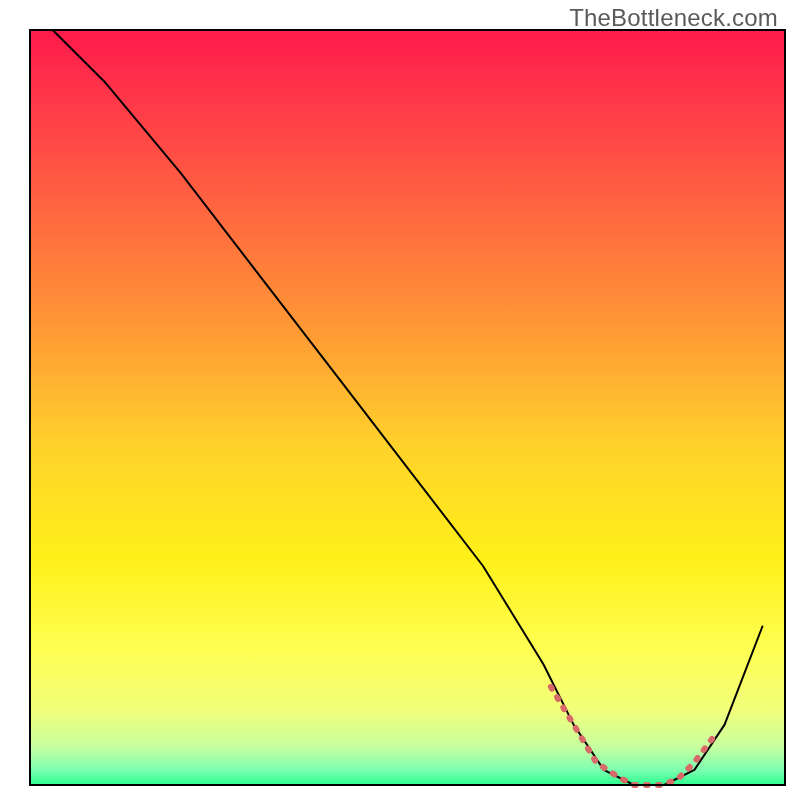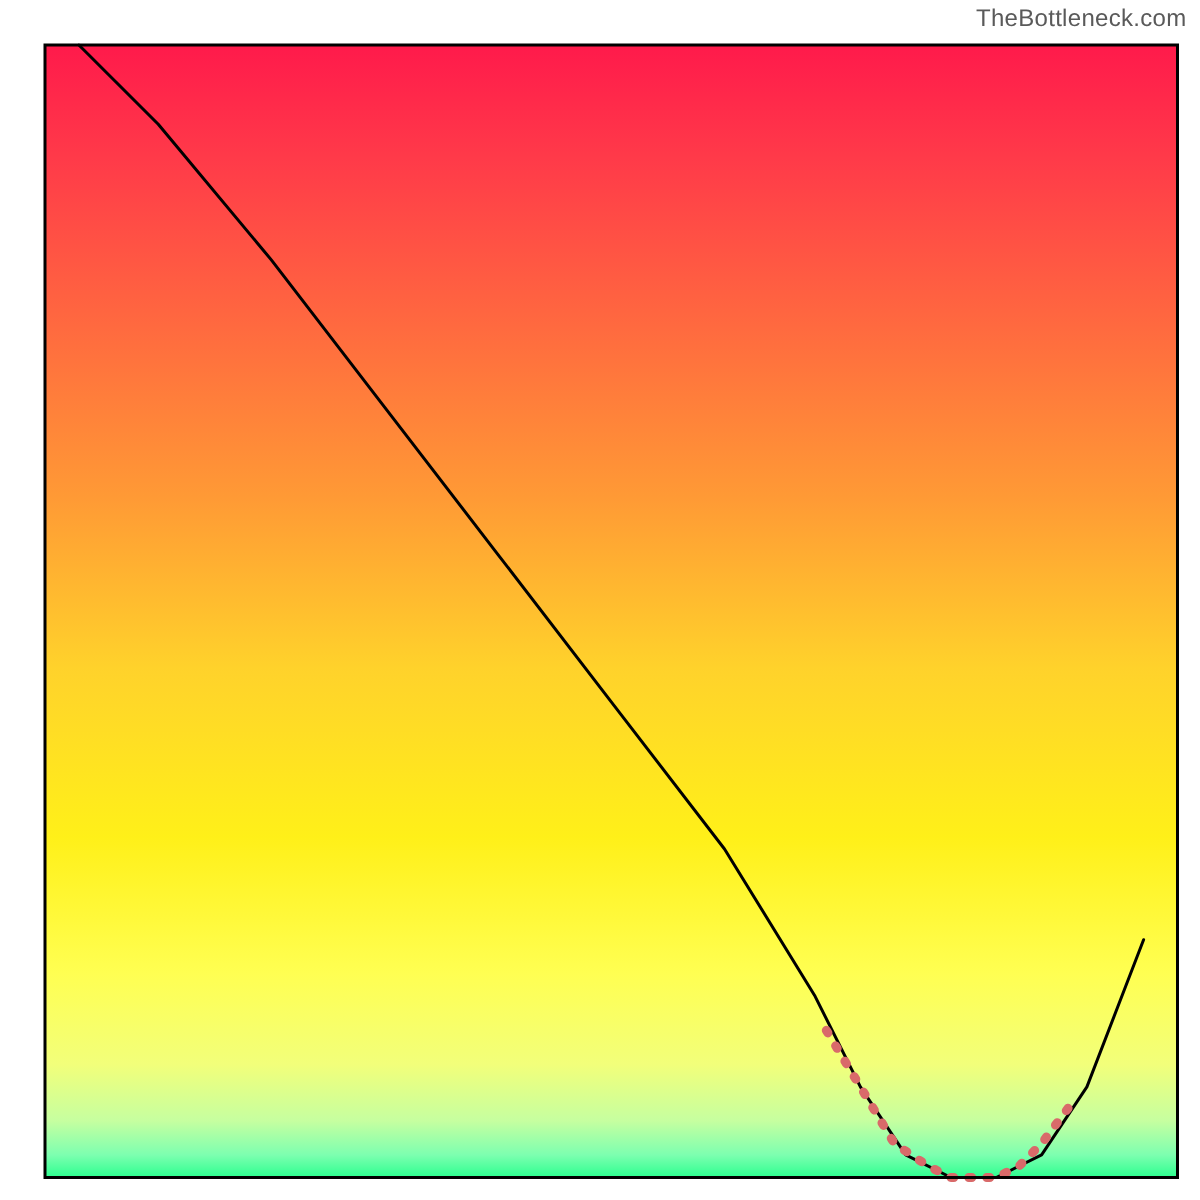--- a/index.html
+++ b/index.html
@@ -12,23 +12,23 @@
     font-family: Arial, Helvetica, sans-serif;
   }
   .wrap {
     position: relative;
     width: 800px;
     height: 800px;
   }
   .watermark {
     position: absolute;
     top: 4px;
-    right: 9px;
+    right: 22px;
     color: #5a5a5a;
-    font-size: 16px;
+    font-size: 24px;
     letter-spacing: 0.2px;
     z-index: 10;
   }
   svg.chart {
     position: absolute;
     left: 0;
     top: 0;
   }
 </style>
 </head>

